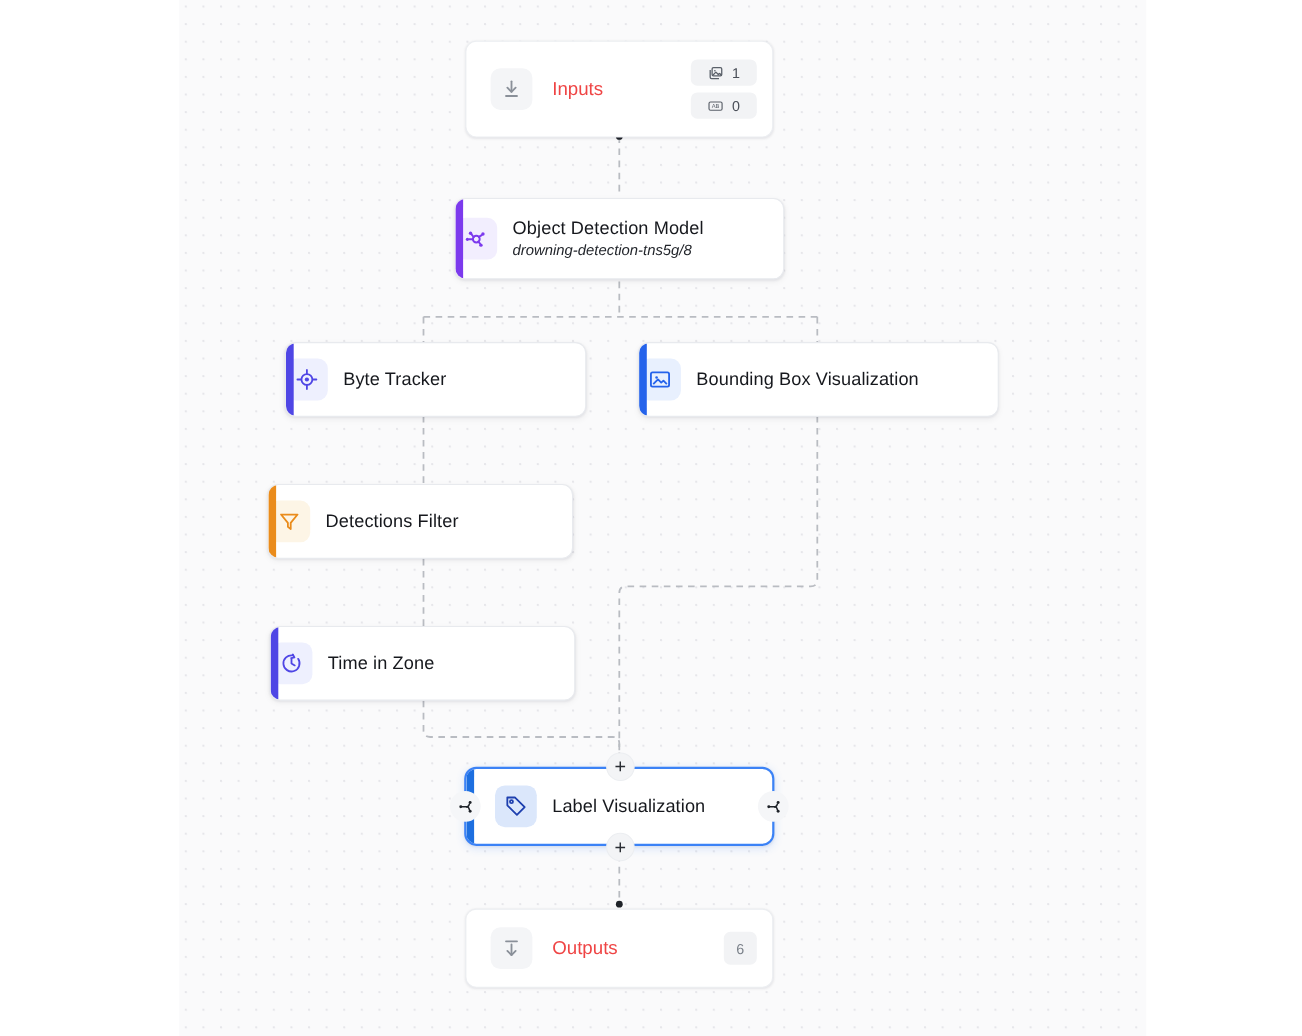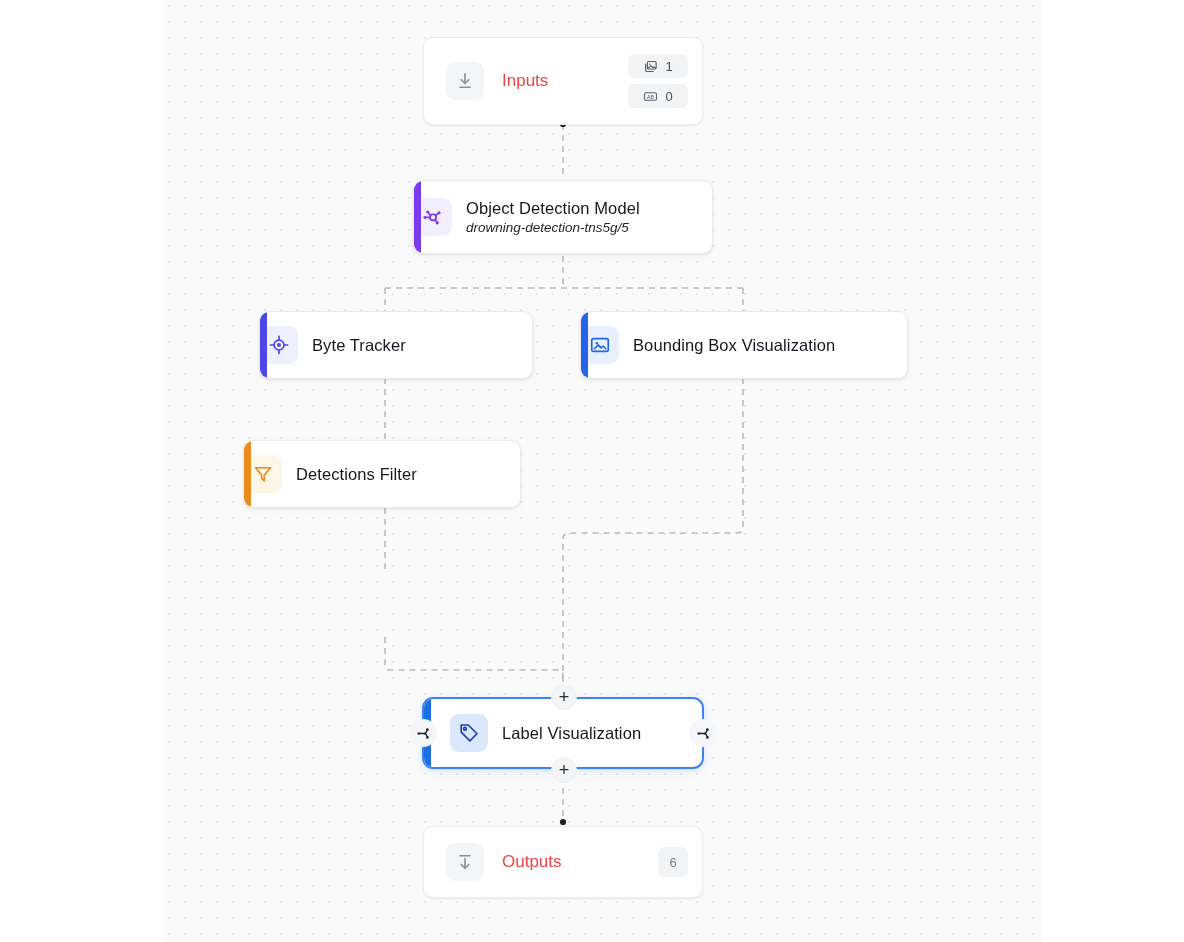--- a/index.html
+++ b/index.html
@@ -236,21 +236,21 @@
         <circle cx="3.2" cy="12.6" r="1.6" fill="#7c3aed" stroke="none"></circle>
         <circle cx="16.6" cy="18.4" r="1.7" fill="#7c3aed" stroke="none"></circle>
         <path d="M14.5 10.2 L17.4 8.4"></path>
         <path d="M9.5 10.6 L7.5 8"></path>
         <path d="M8.6 12.5 L4.9 12.5"></path>
         <path d="M14 14.8 L15.7 16.9"></path>
       </svg>
     </div>
     <div class="titles">
       <div class="node-title">Object Detection Model</div>
-      <div class="node-sub">drowning-detection-tns5g/5</div>
+      <div class="node-sub">drowning-detection-tns5g/8</div>
     </div>
   </div>
 
   <div class="node node-block block-node" style="left:259px; top:311px; width:274px; height:68px;">
     <div class="accent" style="background:#4f46e5;"></div>
     <div class="icon-box" style="background:#eef0fe;">
       <svg width="22" height="22" viewBox="0 0 24 24" fill="none" stroke="#4f46e5" stroke-width="1.8" stroke-linecap="round">
         <circle cx="12" cy="12" r="5.4"></circle>
         <circle cx="12" cy="12" r="2.1" fill="#4f46e5" stroke="none"></circle>
         <path d="M12 2.6 L12 6.1"></path>
@@ -277,20 +277,31 @@
   <div class="node node-block block-node" style="left:243px; top:440px; width:278px; height:68px;">
     <div class="accent" style="background:#ea8c1c;"></div>
     <div class="icon-box" style="background:#fdf5e6;">
       <svg width="22" height="22" viewBox="0 0 24 24" fill="none" stroke="#ea8c1c" stroke-width="1.8" stroke-linejoin="round" stroke-linecap="round">
         <path d="M3.8 5.2 L20.2 5.2 L13.4 13.4 L13.4 19.6 L10.6 17.4 L10.6 13.4 Z"></path>
       </svg>
     </div>
     <div class="node-title">Detections Filter</div>
   </div>
 
+  <div class="node node-block block-node" style="left:245px; top:569px; width:278px; height:68px;">
+    <div class="accent" style="background:#4f46e5;"></div>
+    <div class="icon-box" style="background:#eef0fe;">
+      <svg width="22" height="22" viewBox="0 0 24 24" fill="none" stroke="#4f46e5" stroke-width="1.8" stroke-linecap="round" stroke-linejoin="round">
+        <path d="M18.6 7.6 A8 8 0 1 1 13.4 4.2"></path>
+        <path d="M13.3 3.2 L14.9 6.2 L11.7 6.9"></path>
+        <path d="M12 7.6 L12 12.2 L15.2 14.1"></path>
+      </svg>
+    </div>
+    <div class="node-title">Time in Zone</div>
+  </div>
 
   <div class="node node-selected block-node" style="left:422px; top:697px; width:282px; height:72px; padding-left:26px;">
     <div class="accent"></div>
     <div class="icon-box" style="background:#dbe7fb;">
       <svg width="22" height="22" viewBox="0 0 24 24" fill="none" stroke="#1e40af" stroke-width="1.8" stroke-linejoin="round">
         <path d="M11.2 3.3 L20.7 12.8 L13 20.5 L3.5 11 L3.5 3.3 Z"></path>
         <circle cx="7.6" cy="7.4" r="1.5"></circle>
       </svg>
     </div>
     <div class="node-title">Label Visualization</div>

